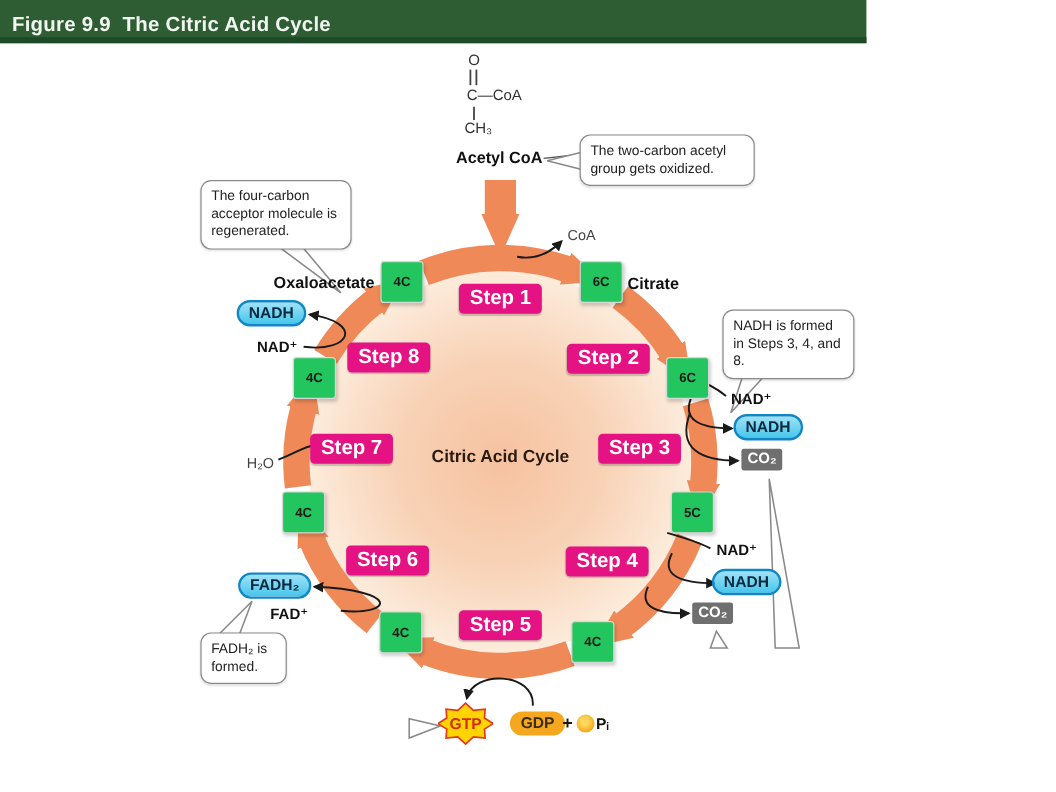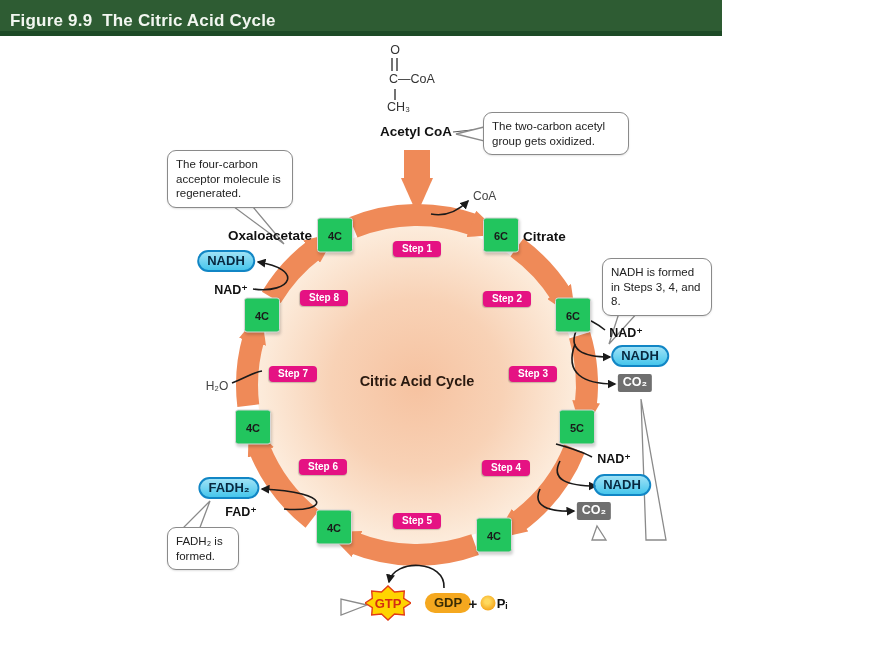--- a/index.html
+++ b/index.html
@@ -15,21 +15,21 @@
   
   #disc{left:257px;top:225px;width:320px;height:320px;border-radius:50%;z-index:0;
         background:radial-gradient(circle,#f6c2a0 0%,#f8d2b6 38%,#fcead9 68%,#fff7f0 88%,#ffffff 100%);}
   svg.layer{position:absolute;left:0;top:0;z-index:1;}
   
   .bold-label{font-weight:bold;font-size:13.5px;color:#111;z-index:2;white-space:nowrap;}
   .small-label{font-size:12px;color:#444;z-index:2;white-space:nowrap;}
   .mol-label{font-weight:bold;font-size:12.5px;color:#111;z-index:2;white-space:nowrap;}
   .center-label{font-weight:bold;font-size:14.5px;color:#2a1a10;z-index:2;white-space:nowrap;}
   
-  .step{background:#e51283;color:#fff;font-weight:bold;font-size:10px;
+  .step{background:#e51283;color:#fff;font-weight:bold;font-size:17px;
         padding:2px 9px 3px;border-radius:4px;z-index:2;white-space:nowrap;
         box-shadow:0 1px 1px rgba(0,0,0,.2);}
   
   .cbox{width:34px;height:33px;background:#22c55e;border:1px solid #d6d6d6;border-radius:3px;
         display:flex;align-items:center;justify-content:center;font-weight:bold;font-size:11px;
         box-shadow:1px 2px 3px rgba(0,0,0,.18);z-index:2;}
   
   .oval{background:linear-gradient(#9fe2f6,#46c6ec);border:2.2px solid #1186c5;border-radius:999px;
         padding:1px 8px 2px;font-weight:bold;font-size:13px;color:#07283f;z-index:2;white-space:nowrap;}
   

